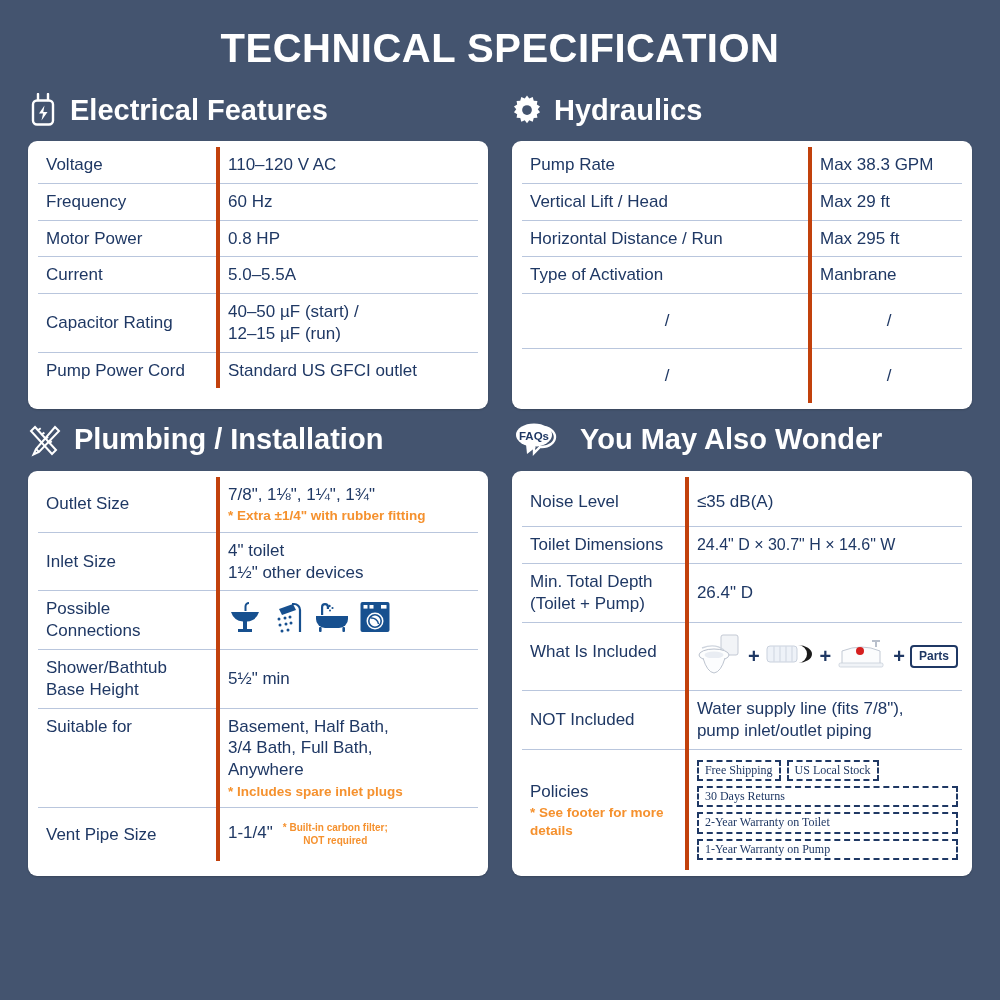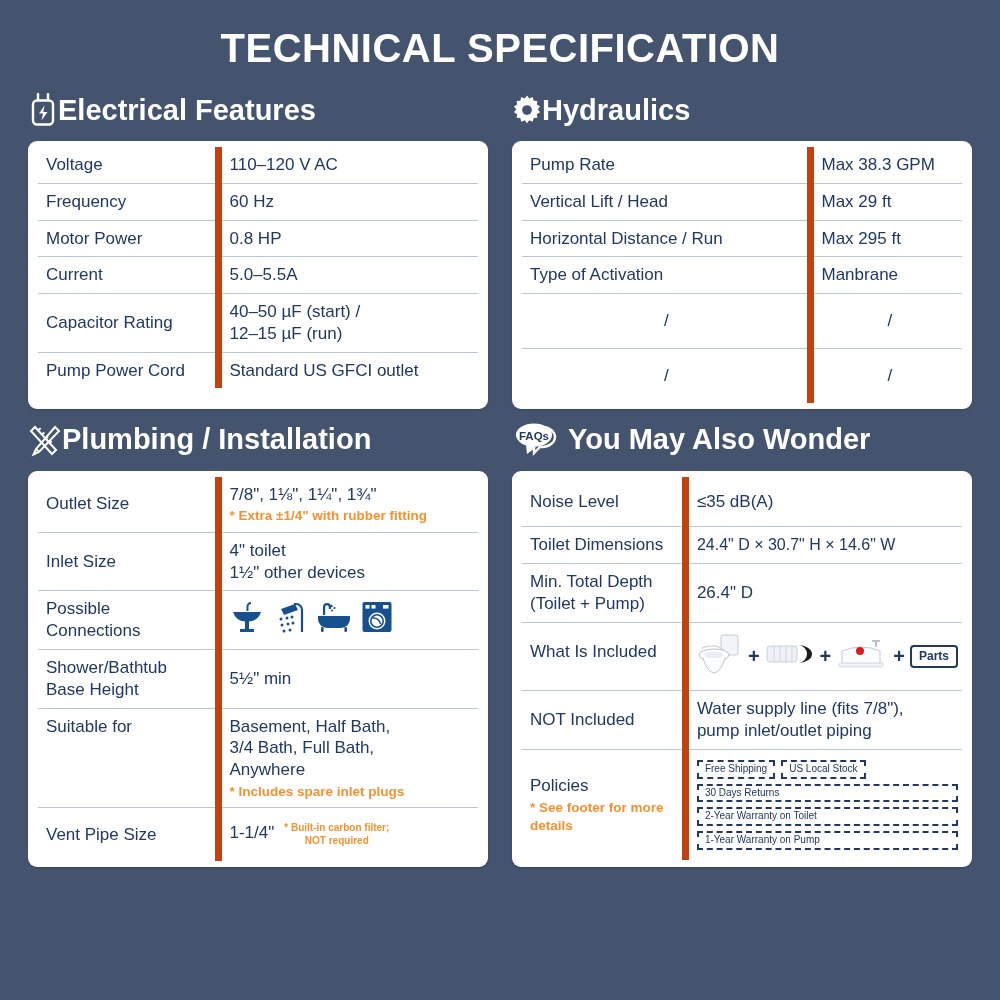--- a/index.html
+++ b/index.html
@@ -22,20 +22,21 @@
 
   .grid {
     display: grid;
     grid-template-columns: 460px 460px;
     column-gap: 24px;
   }
 
   .section-head {
     display: flex;
     align-items: center;
+    gap: 12px;
     height: 62px;
     color: #ffffff;
   }
   .section-head .ico { flex: 0 0 auto; display: flex; align-items: center; justify-content: flex-end; }
   .section-title { font-size: 29px; font-weight: 600; color: #fff; white-space: nowrap; }
 
   .panel {
     background: #ffffff;
     border-radius: 9px;
     padding: 6px 10px;
@@ -44,21 +45,21 @@
   table.spec { width: 100%; border-collapse: collapse; }
   table.spec td {
     border-bottom: 1px solid #b9c6dd;
     color: #1f3864;
     font-size: 17px;
     vertical-align: top;
     padding: 7px 4px 7px 8px;
     line-height: 1.28;
   }
   table.spec tr:last-child td { border-bottom: none; }
-  td.k { border-right: 7px solid #c2410c; }
+  td.k { border-right: 4px solid #c2410c; }
   td.v { padding-left: 12px; }
   td.center { text-align: center; }
 
   .note { color: #f5912e; font-size: 13.5px; font-weight: bold; line-height: 1.3; display:block; margin-top: 2px;}
 
   .mid { vertical-align: middle !important; }
 
   .conn-icons { display: flex; align-items: center; gap: 9px; padding: 2px 0; }
 
   .included-row { display: flex; align-items: center; gap: 5px; }
@@ -66,23 +67,24 @@
   .parts-box {
     border: 2px solid #1f3864; border-radius: 4px;
     color: #1f3864; font-weight: bold; font-size: 12px;
     padding: 2px 7px; background: #fff;
   }
 
   .tags { display: flex; flex-wrap: wrap; gap: 5px 6px; padding: 3px 0; }
   .tag {
     border: 2px dashed #1f3864;
     color: #1f3864;
-    font-size: 10px;
+    font-size: 12px;
     padding: 1px 6px;
     white-space: nowrap;
+    font-family: Liberation Serif, serif;
   }
   .tag.full { flex-basis: 100%; }
 
   .ventrow { display: flex; align-items: flex-start; gap: 10px; }
   .vent-val { font-size: 17px; color: #1f3864; white-space: nowrap; }
   .vent-note { color: #f5912e; font-size: 10px; font-weight: bold; line-height:1.25; text-align: center; }
 </style>
 </head>
 <body>
 

